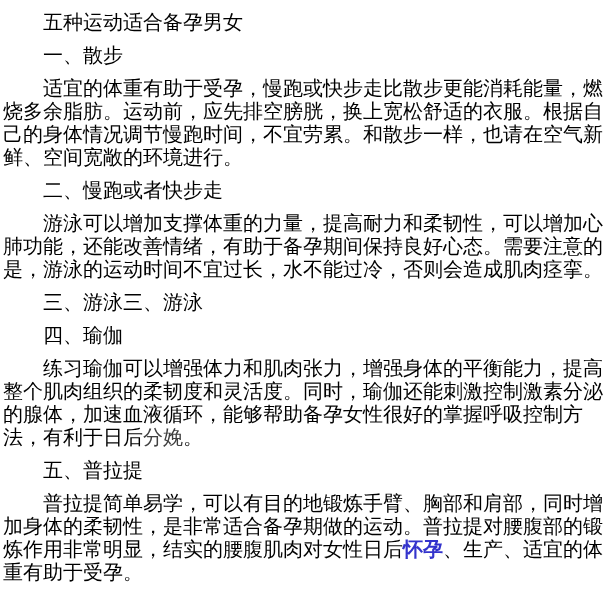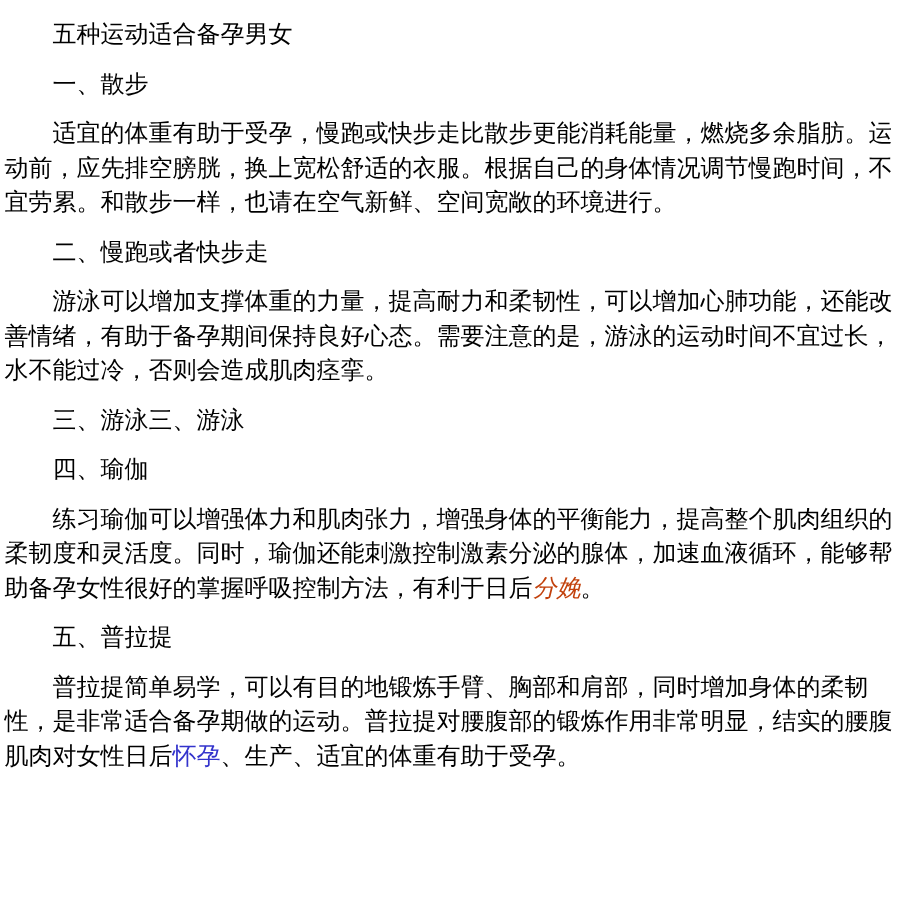--- a/index.html
+++ b/index.html
@@ -15,38 +15,38 @@
     font-family: "DejaVu Sans", sans-serif;
     font-size: 16px;
     line-height: 23px;
     color: #000000;
     overflow: hidden;
   }
   .block {
     margin: 10px 0;
     padding: 0;
     text-indent: 2em;
-    font-size: 16px;
+    font-size: 20px;
     font-weight: normal;
     line-height: 23px;
   }
   .inline-link {
     text-decoration: none;
     cursor: pointer;
   }
 </style>
 </head>
 <body>
 
 <div class="article">
   <p class="block">五种运动适合备孕男女</p>
   <div>
       <p class="block">一、散步</p>
       <p class="block"><span>适宜的体重有助于受孕，慢跑或快步走比散步更能消耗能量，燃烧多余脂肪。运动前，应先排空膀胱，换上宽松舒适的衣服。根据自己的身体情况调节慢跑时间，不宜劳累。和散步一样，也请在空气新鲜、空间宽敞的环境进行。</span></p>
       <p class="block">二、慢跑或者快步走</p>
       <p class="block"><span>游泳可以增加支撑体重的力量，提高耐力和柔韧性，可以增加心肺功能，还能改善情绪，有助于备孕期间保持良好心态。需要注意的是，游泳的运动时间不宜过长，水不能过冷，否则会造成肌肉痉挛。</span></p>
       <p class="block">三、游泳三、游泳</p>
       <p class="block">四、瑜伽</p>
-      <p class="block"><span>练习瑜伽可以增强体力和肌肉张力，增强身体的平衡能力，提高整个肌肉组织的柔韧度和灵活度。同时，瑜伽还能刺激控制激素分泌的腺体，加速血液循环，能够帮助备孕女性很好的掌握呼吸控制方法，有利于日后</span><a class="inline-link" style="color: #c2410c; font-style: italic;">分娩</a><span>。</span></p>
+      <p class="block"><span>练习瑜伽可以增强体力和肌肉张力，增强身体的平衡能力，提高整个肌肉组织的柔韧度和灵活度。同时，瑜伽还能刺激控制激素分泌的腺体，加速血液循环，能够帮助备孕女性很好的掌握呼吸控制方法，有利于日后</span><a class="inline-link" style="color: #404040;">分娩</a><span>。</span></p>
       <p class="block">五、普拉提</p>
-      <p class="block"><span>普拉提简单易学，可以有目的地锻炼手臂、胸部和肩部，同时增加身体的柔韧性，是非常适合备孕期做的运动。普拉提对腰腹部的锻炼作用非常明显，结实的腰腹肌肉对女性日后</span><a class="inline-link" style="color: rgb(51, 51, 204);">怀孕</a><span>、生产、适宜的体重有助于受孕。</span></p>
+      <p class="block"><span>普拉提简单易学，可以有目的地锻炼手臂、胸部和肩部，同时增加身体的柔韧性，是非常适合备孕期做的运动。普拉提对腰腹部的锻炼作用非常明显，结实的腰腹肌肉对女性日后</span><a class="inline-link" style="color: rgb(51, 51, 204); font-weight: bold;">怀孕</a><span>、生产、适宜的体重有助于受孕。</span></p>
     </div>
 </div>
 
 </body></html>

